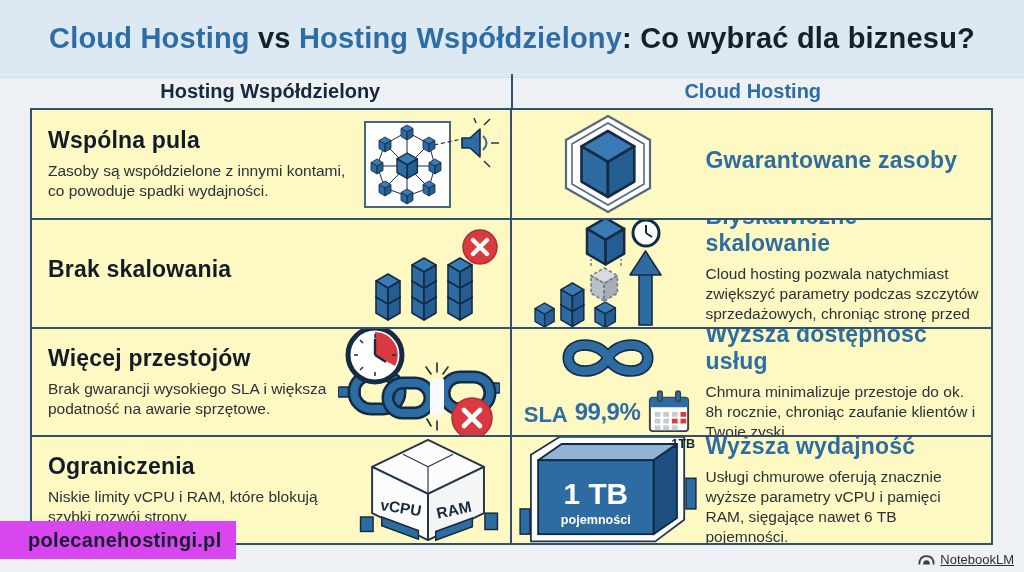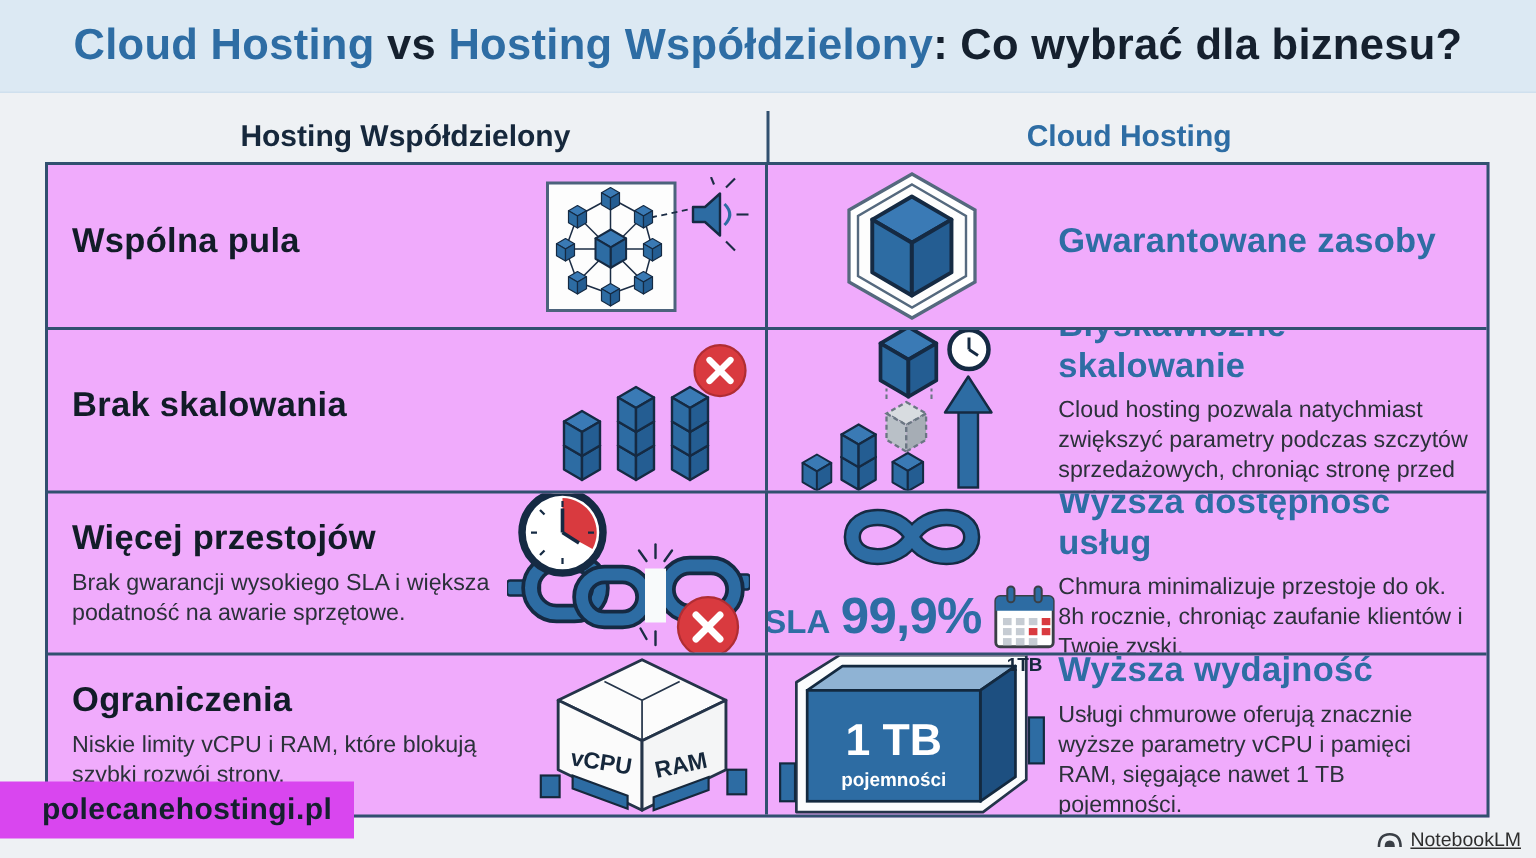--- a/index.html
+++ b/index.html
@@ -6,58 +6,58 @@
     --accent:#2e6da4; --dark:#16283c; --line:#31506f; --red:#d93a3f;
     --icon-blue:#2d6ca3; --icon-edge:#152a43;
   }
   *{box-sizing:border-box; margin:0; padding:0;}
   html,body{width:1024px; height:572px;}
   body{
     font-family:"Liberation Sans", sans-serif;
     background:#eef1f4; position:relative; overflow:hidden;
   }
   .title-band{
-    position:absolute; left:0; top:0; width:1024px; height:62px;
+    position:absolute; left:0; top:0; width:1024px; height:78px;
     background:#dce9f3; display:flex; align-items:center; justify-content:center;
     border-bottom:1px solid #cfe0ee;
   }
   .page-title{font-size:29px; font-weight:700; letter-spacing:.2px; white-space:pre;}
   .seg-blue{color:var(--accent);} .seg-dark{color:#15202e;}
 
   .col-headers{
     position:absolute; left:30px; top:74px; width:963px; height:34px; display:flex;
   }
   .col-header{flex:1; display:flex; align-items:center; justify-content:center;
     font-size:20px; font-weight:700;}
   .col-header.left{color:var(--dark);}
   .col-header.right{color:var(--accent); border-left:2px solid var(--line);}
 
   .content-box{
     position:absolute; left:30px; top:108px; width:963px; height:437px;
-    border:2px solid var(--line); background:#f0abfc;
+    border:2px solid var(--line); background:#fef9c3;
     display:grid; grid-template-columns:1fr 1fr; grid-template-rows:repeat(4,1fr);
   }
   .cell{display:flex; align-items:center; overflow:hidden;}
   .cell.l{border-right:2px solid var(--line); justify-content:space-between;
     padding:6px 10px 6px 16px; gap:4px;}
   .cell.r{padding:6px 8px 6px 6px; gap:8px;}
   .cell:nth-child(n+3){border-top:2px solid var(--line);}
 
   .txt h2{font-size:23px; font-weight:700; color:#121c28; margin-bottom:7px; letter-spacing:.2px;}
   .cell.r .txt h2{color:var(--accent);}
   .txt p{font-size:15.5px; line-height:1.28; color:#2b313a;}
   .cell.l .txt{max-width:322px;}
   .cell.r .txt{max-width:305px;}
   .ic{flex:none; display:flex; align-items:center; justify-content:center;}
   .cell.r .ic{width:180px;}
 
   .avail-block{display:flex; flex-direction:column; align-items:center; gap:2px;}
   .sla-row{display:flex; align-items:center; gap:7px;}
   .sla-label{font-size:22px; font-weight:700; color:var(--accent); align-self:flex-end; padding-bottom:7px;}
-  .sla-value{font-size:34px; font-weight:700; color:var(--accent); letter-spacing:-.5px;}
+  .sla-value{font-size:24px; font-weight:700; color:var(--accent); letter-spacing:-.5px;}
 
   .brand{
     position:absolute; left:0; top:521px; height:38px; z-index:5;
     display:flex; align-items:center; padding:0 14px 0 28px;
     background:#d946ef; font-size:20px; font-weight:700; color:#15202e; letter-spacing:.3px;
   }
   .credit{
     position:absolute; right:10px; top:552px; display:flex; align-items:center; gap:5px;
     font-size:13px; color:#2e2e2e; z-index:5;text-decoration:underline;
   }
@@ -75,20 +75,21 @@
   <div class="col-headers">
     <div class="col-header left">Hosting Współdzielony</div>
     <div class="col-header right">Cloud Hosting</div>
   </div>
 
   <div class="content-box">
 
     <div class="cell l">
       <div class="txt">
         <h2>Wspólna pula</h2>
+        <p>Zasoby są współdzielone z innymi kontami, co powoduje spadki wydajności.</p>
       </div>
       <div class="ic">
         <svg width="136" height="92" viewBox="0 0 136 92">
           <defs>
               <g id="cuA">
             <polygon points="12,0 24,7 12,14 0,7" fill="#3a7ab5" stroke="#152a43" stroke-width="1.6" stroke-linejoin="round"></polygon>
             <polygon points="0,7 12,14 12,30 0,23" fill="#2d6ca3" stroke="#152a43" stroke-width="1.6" stroke-linejoin="round"></polygon>
             <polygon points="24,7 12,14 12,30 24,23" fill="#245d92" stroke="#152a43" stroke-width="1.6" stroke-linejoin="round"></polygon>
           </g>
             </defs>
@@ -349,21 +350,21 @@
           <rect x="20" y="28" width="128" height="82" fill="#2d6ca3" stroke="#13293f" stroke-width="2"></rect>
           <text x="84" y="76" font-size="33" font-weight="bold" fill="#ffffff" text-anchor="middle">1 TB</text>
           <text x="84" y="99" font-size="14" font-weight="bold" fill="#ffffff" text-anchor="middle">pojemności</text>
           <text x="194" y="14" font-size="14" font-weight="bold" fill="#16283c" text-anchor="end">1TB</text>
           <rect x="0" y="82" width="11" height="28" fill="#2d6ca3" stroke="#13293f" stroke-width="1.6"></rect>
           <rect x="184" y="48" width="11" height="34" fill="#2d6ca3" stroke="#13293f" stroke-width="1.6"></rect>
         </svg>
       </div>
       <div class="txt">
         <h2>Wyższa wydajność</h2>
-        <p>Usługi chmurowe oferują znacznie wyższe parametry vCPU i pamięci RAM, sięgające nawet 1 TB pojemności.</p>
+        <p>Usługi chmurowe oferują znacznie wyższe parametry vCPU i pamięci RAM, sięgające nawet 6 TB pojemności.</p>
       </div>
     </div>
 
   </div>
 
   <div class="brand">polecanehostingi.pl</div>
 
   <div class="credit">
     <svg width="17" height="13" viewBox="0 0 20 14">
       <path d="M1.5,13 Q1.5,3 10,3 Q18.5,3 18.5,13" fill="none" stroke="#3a3f46" stroke-width="2"></path>

